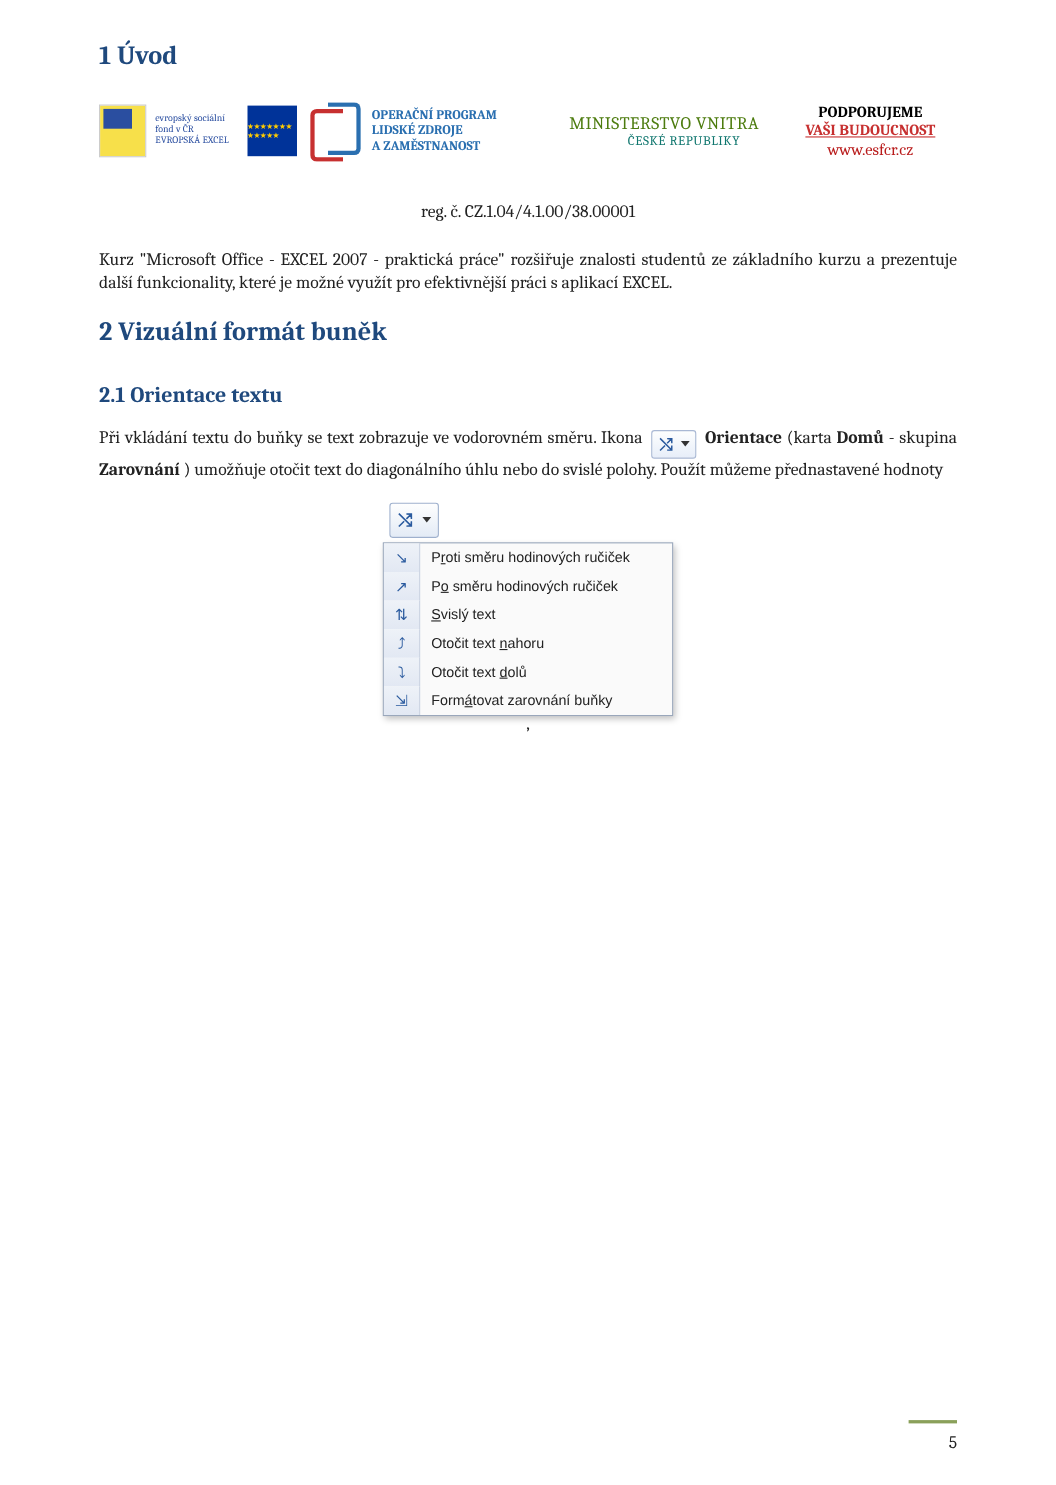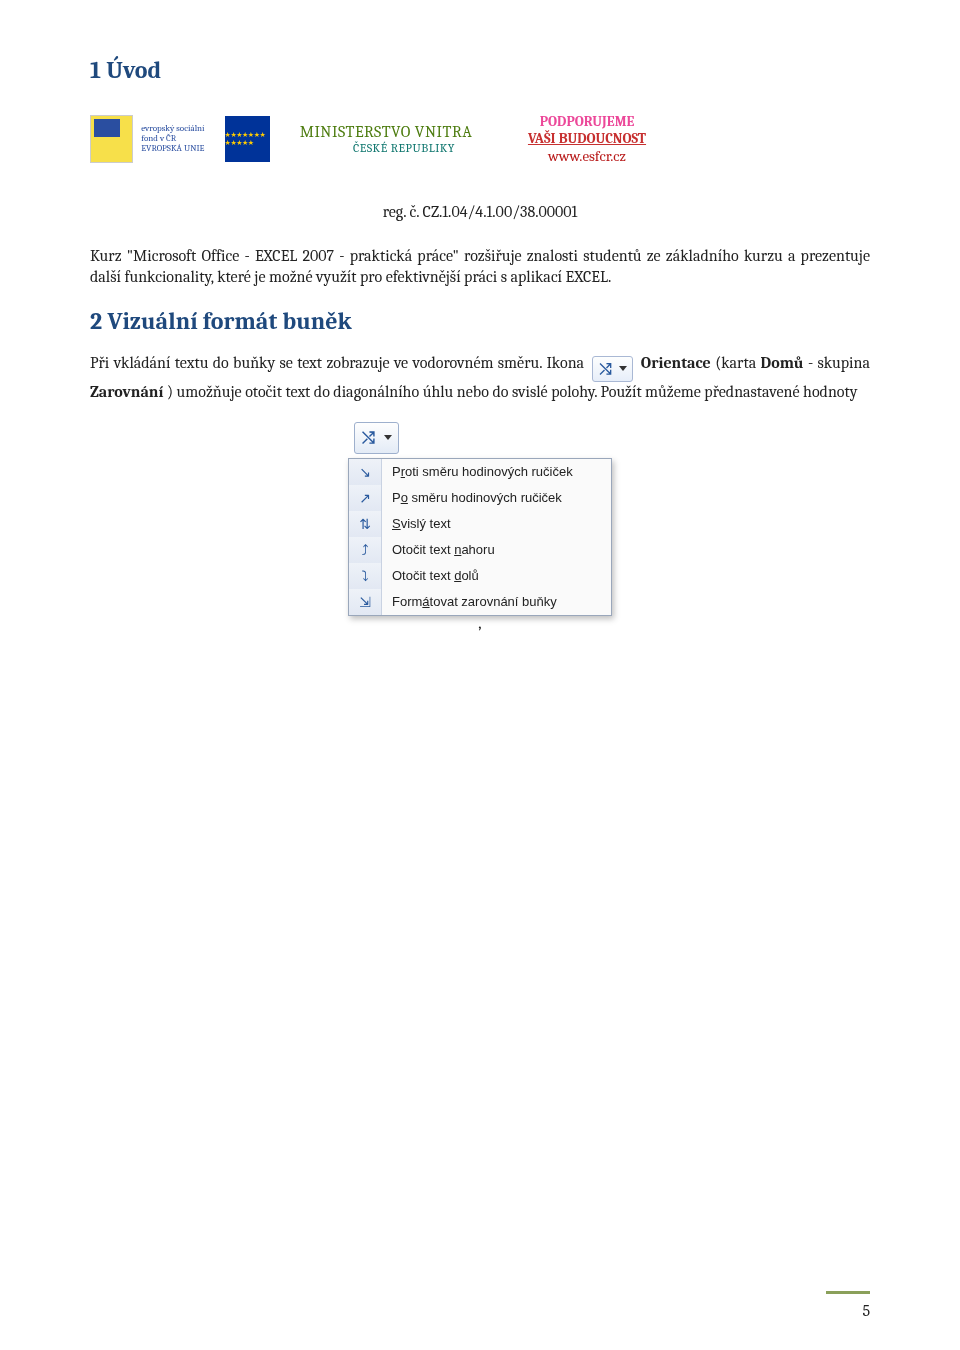--- a/index.html
+++ b/index.html
@@ -8,21 +8,21 @@
     padding: 0;
     background: #fff;
     font-family: Cambria, Georgia, "Times New Roman", serif;
     color: #222;
   }
   .page {
     width: 960px;
     height: 1350px;
     position: relative;
     box-sizing: border-box;
-    padding: 48px 90px 60px 90px;
+    padding: 28px 90px 60px 90px;
   }
   h2.section {
     color: #1f497d;
     font-size: 24px;
     font-weight: 700;
     margin: 8px 0 18px 0;
   }
   h3.subsection {
     color: #1f497d;
     font-size: 20px;
@@ -89,21 +89,21 @@
   }
   .oplzz-shape::after{
     content:""; position:absolute; right:0; top:0; width:26px; height:40px;
     border:4px solid #2a6fb0; border-left:none; border-radius:0 6px 6px 0;
   }
   .oplzz-text { font-size:12px; font-weight:700; color:#2a6fb0; line-height:1.15; }
   .mvcr { width: 200px; flex-direction:column; justify-content:center; align-items:flex-start; padding-left:16px;}
   .mvcr .l1 { font-size:16px; font-weight:400; letter-spacing:0.5px; color:#4d7c0f;}
   .mvcr .l2 { font-size:12px; letter-spacing:0.5px; color:#0f766e;margin-left:36px;}
   .podp { width: 170px; flex-direction:column; justify-content:center; align-items:flex-start; padding-left:16px;}
-  .podp .l1 { font-size:14px; font-weight:700; color:#ec4899; }
+  .podp .l1 { font-size:14px; font-weight:700; color:#000000; }
   .podp .l2 { font-size:14px; font-weight:700; color:#c73030;text-decoration:underline; }
   .podp .l3 { font-size:15px; color:#b91c1c; }
 
   
   .orient-btn {
     display: inline-flex;
     vertical-align: -6px;
     height: 24px;
     align-items: center;
     border: 1px solid #a9b8d4;
@@ -206,40 +206,49 @@
 
   <h2 class="section">1   Úvod</h2>
 
   <div class="banner">
     <div class="block esf">
       <div class="esf-flag"></div>
       <div class="esf-text">
         <span>evropský
 sociální
 fond v ČR</span><br>
-        <span>EVROPSKÁ UNIE</span>
+        <span>EVROPSKÁ EXCEL</span>
       </div>
       <div class="eu-flag"></div>
+    </div>
+    <div class="block oplzz">
+      <div class="oplzz-shape"></div>
+      <div class="oplzz-text">
+        <div>OPERAČNÍ PROGRAM</div>
+        <div>LIDSKÉ ZDROJE</div>
+        <div>A ZAMĚSTNANOST</div>
+      </div>
     </div>
     <div class="block mvcr">
       <div class="l1">MINISTERSTVO VNITRA</div>
       <div class="l2">ČESKÉ REPUBLIKY</div>
     </div>
     <div class="block podp">
       <div class="l1">PODPORUJEME</div>
       <div class="l2">VAŠI BUDOUCNOST</div>
       <div class="l3">www.esfcr.cz</div>
     </div>
   </div>
 
   <p class="body-center">reg. č. CZ.1.04/4.1.00/38.00001</p>
   <p class="body">Kurz "Microsoft Office - EXCEL 2007 - praktická práce" rozšiřuje znalosti studentů ze základního kurzu a prezentuje další funkcionality, které je možné využít pro efektivnější práci s aplikací EXCEL.</p>
 
   <h2 class="section" style="">2   Vizuální formát buněk</h2>
 
+  <h3 class="subsection">2.1   Orientace textu</h3>
 
   <p class="body">
     <span>Při vkládání textu do buňky se text zobrazuje ve vodorovném směru. Ikona </span>
     <span class="orient-btn">
       <span class="glyph">⤭</span>
       <span class="caret"></span>
     </span>
     <span class="bold">Orientace</span>
     <span> (karta </span>
     <span class="bold">Domů</span>

